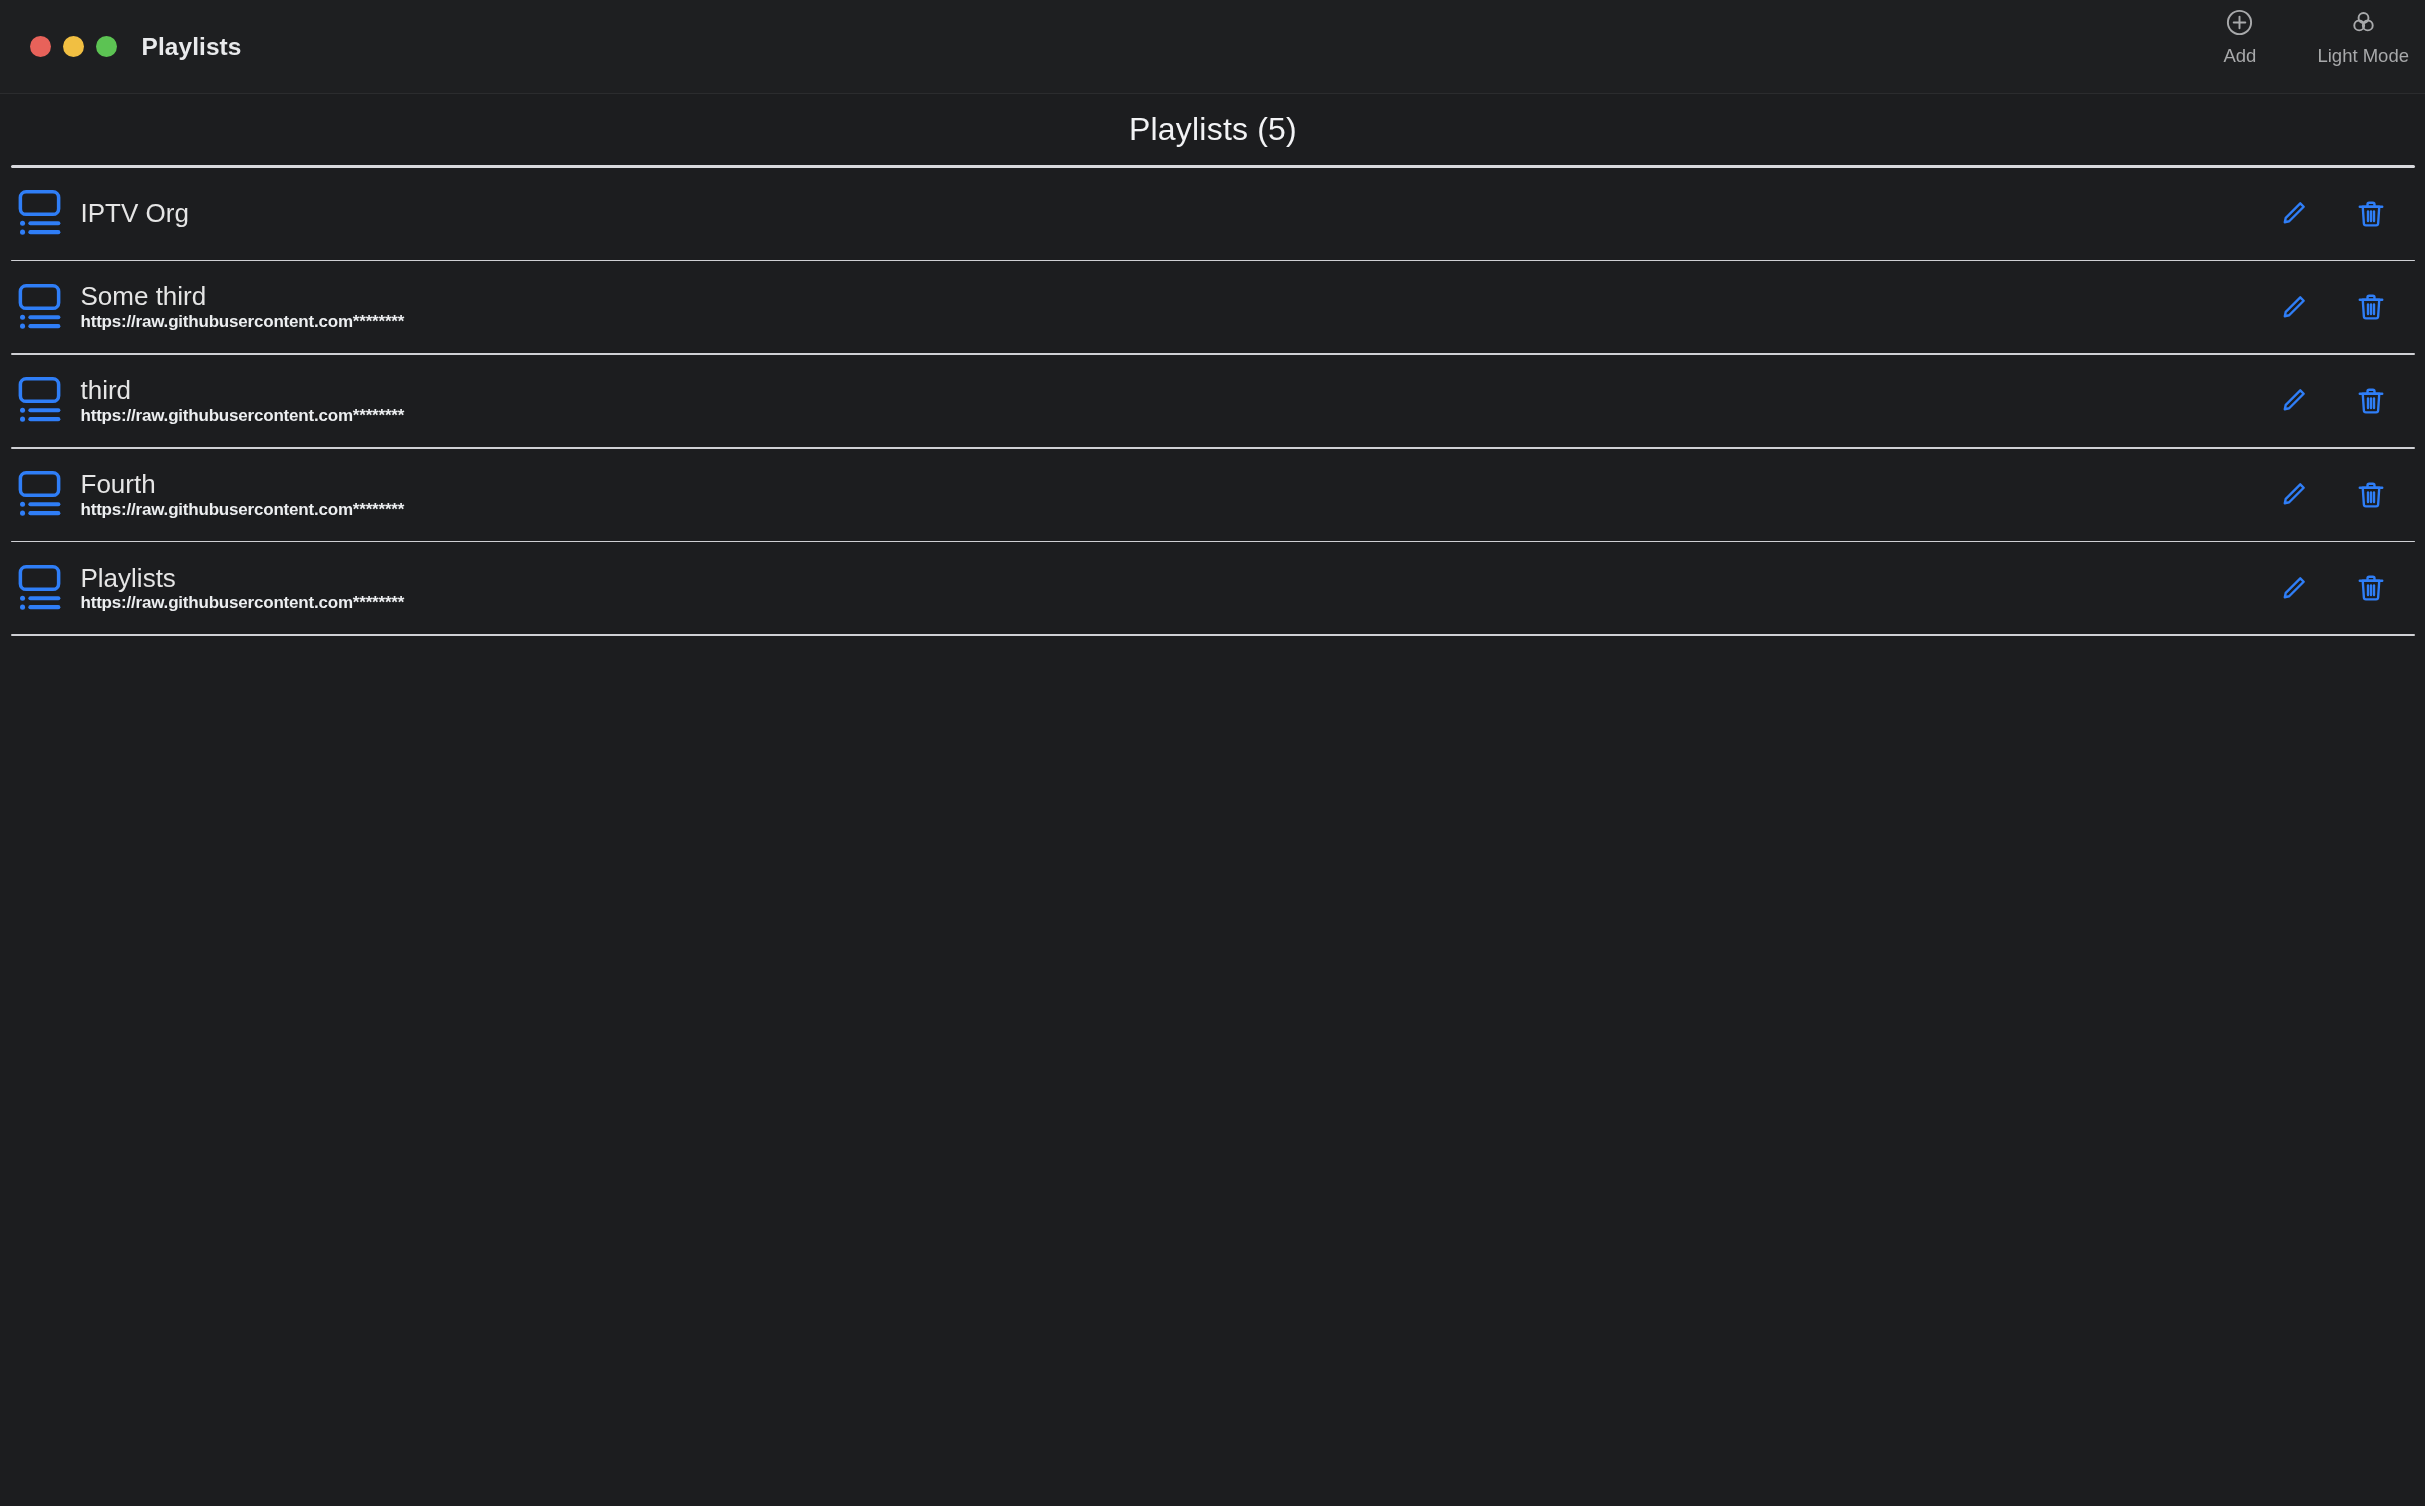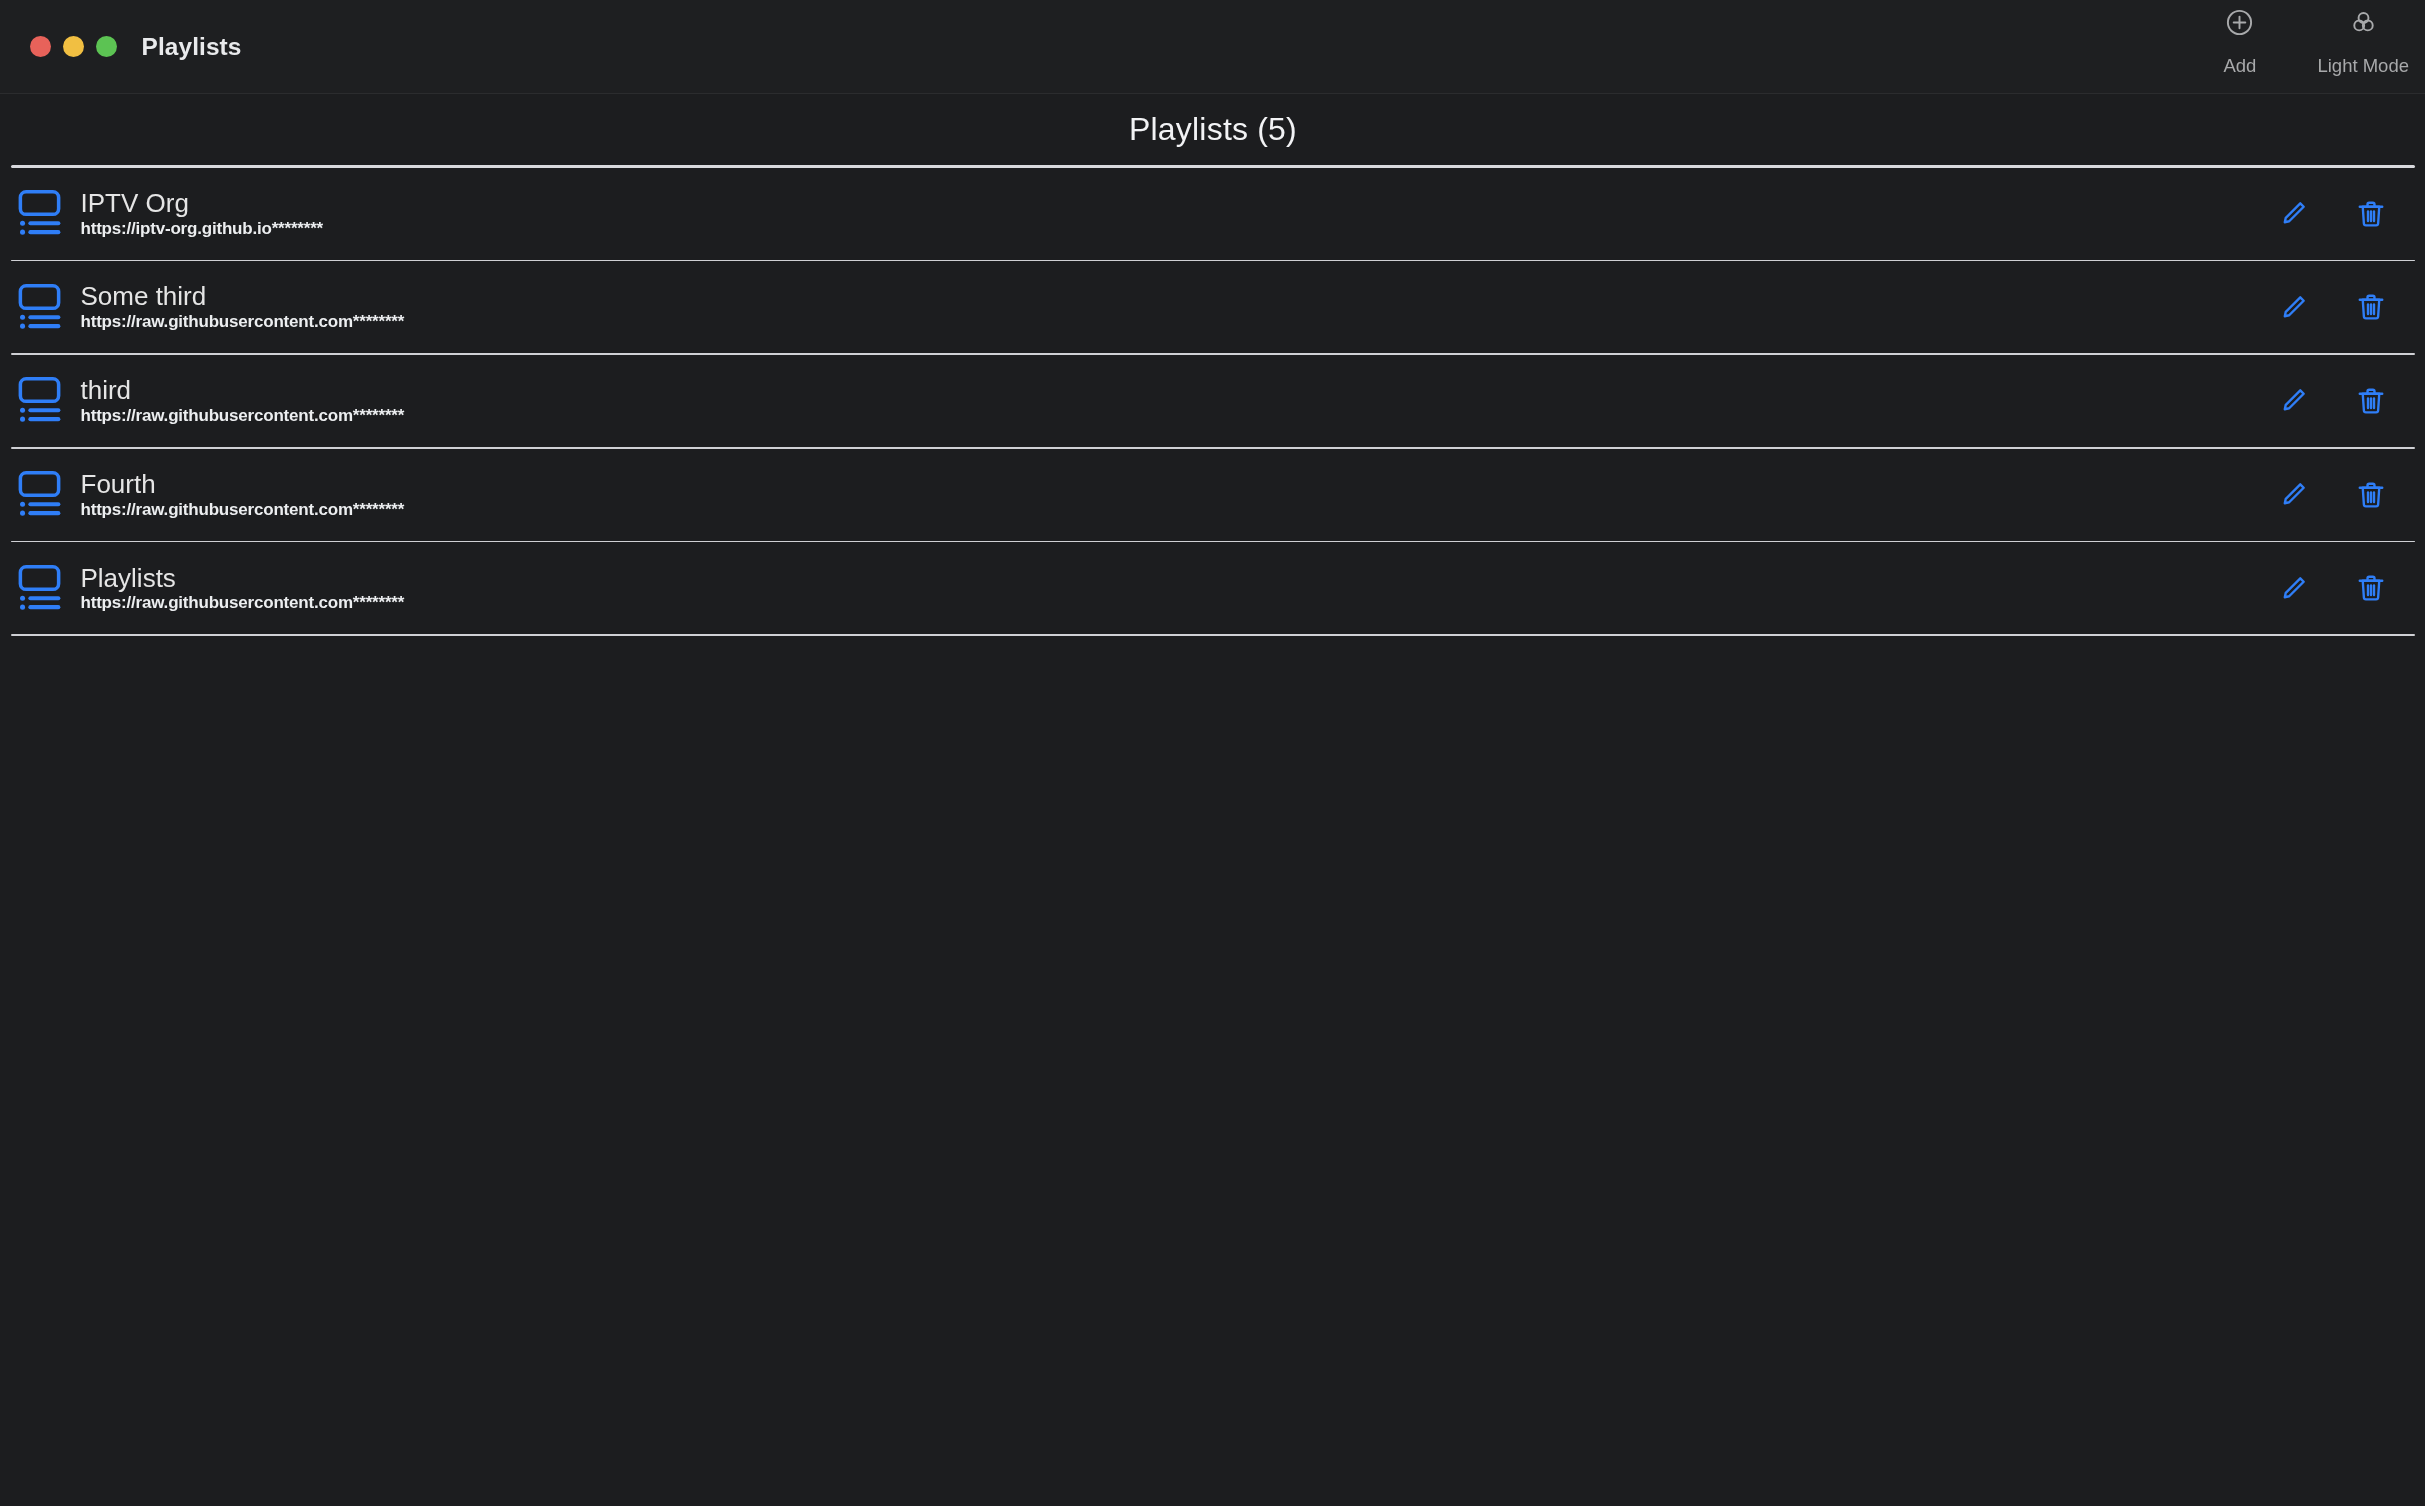--- a/index.html
+++ b/index.html
@@ -51,21 +51,21 @@
     display: flex;
     align-items: flex-start;
     gap: 42px;
     padding-top: 6.7px;
   }
   .toolbar-button {
     display: flex;
     flex-direction: column;
     align-items: center;
     justify-content: flex-start;
-    gap: 16px;
+    gap: 6px;
     min-width: 71px;
     cursor: default;
     background: none;
     border: none;
   }
   .toolbar-icon {
     width: 32px;
     height: 32px;
     display: flex;
     align-items: center;
@@ -215,21 +215,20 @@
         <rect x="2.6" y="1.6" width="22.8" height="13.4" rx="3.4"></rect>
         <circle cx="3.9" cy="20.3" r="1.5" fill="#2f7ef7" stroke="none"></circle>
         <circle cx="3.9" cy="25.6" r="1.5" fill="#2f7ef7" stroke="none"></circle>
         <line x1="8.6" y1="20.3" x2="25.2" y2="20.3" stroke-width="2.5"></line>
         <line x1="8.6" y1="25.6" x2="25.2" y2="25.6" stroke-width="2.5"></line>
       </svg>
     </span>
 
     <span class="row-text">
       <span class="row-title">IPTV Org</span>
-      <span class="row-url">https://iptv-org.github.io********</span>
     </span>
 
     <span class="row-actions">
       <button class="action-btn">
         <svg width="29" height="29" viewBox="0 0 24 24" fill="none" stroke="#2f7ef7" stroke-width="2" stroke-linecap="round" stroke-linejoin="round">
           <path d="M17.6 3.6l2.8 2.8-12 12-3.6.8.8-3.6z"></path>
         </svg>
       </button>
       <button class="action-btn">
         <svg width="30" height="30" viewBox="0 0 24 24" fill="none" stroke="#2f7ef7" stroke-width="1.9" stroke-linecap="round" stroke-linejoin="round">

